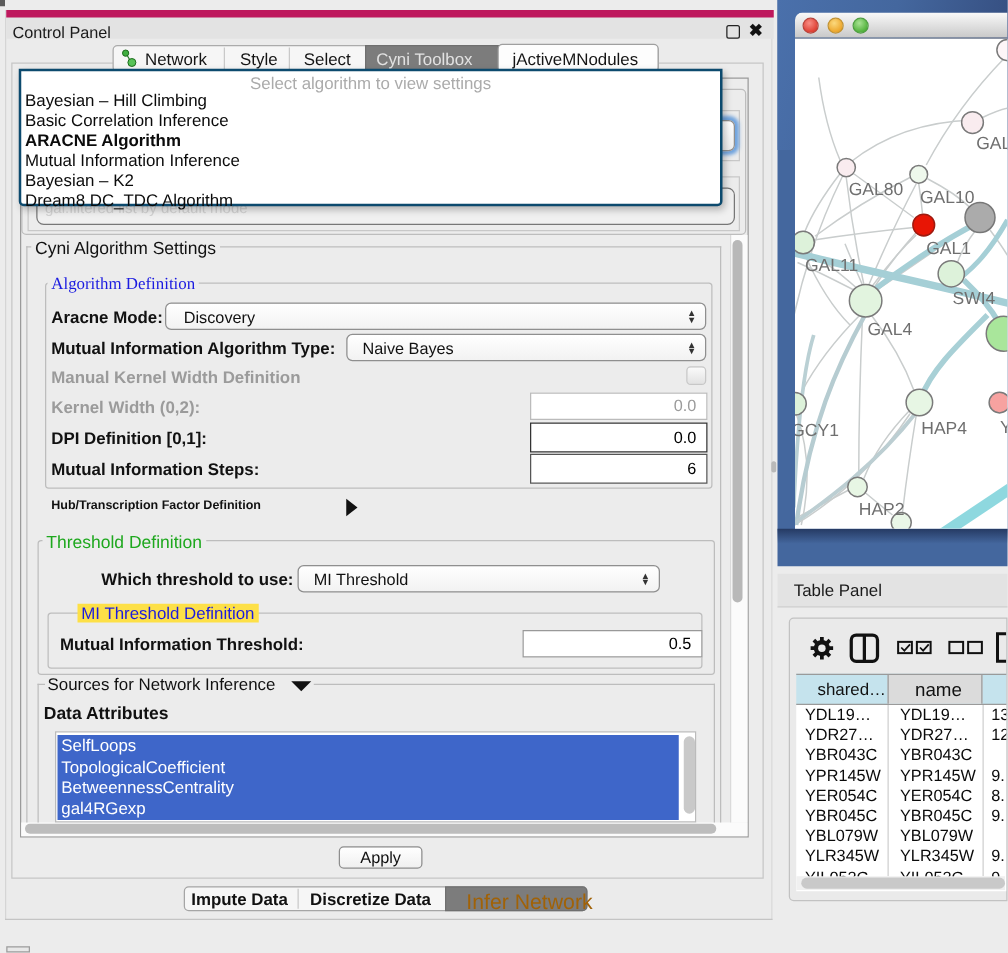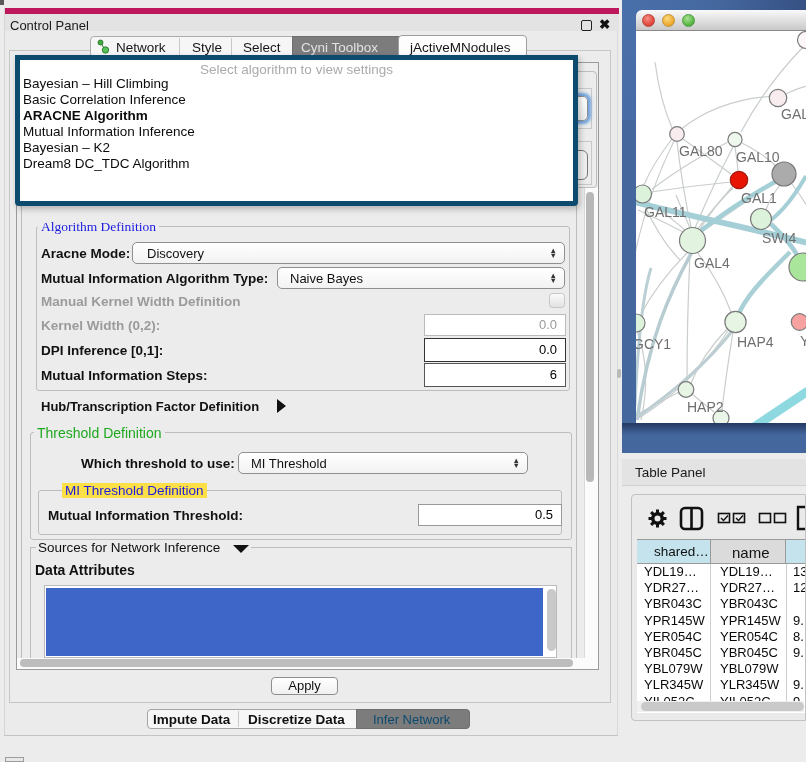--- a/index.html
+++ b/index.html
@@ -72,68 +72,69 @@
 </div>
 <div class="ab lbl" style="left:41px;top:271px;">Mutual Information Algorithm Type:</div>
 <div class="ab combo" style="left:277px;top:267px;width:288px;height:22px;">
   <div class="ab" style="left:12px;top:3px;font-size:13px;color:#111;">Naive Bayes</div>
   <div class="ar">▲<br>▼</div>
 </div>
 <div class="ab lbl" style="left:41px;top:294px;color:#9b9b9b;">Manual Kernel Width Definition</div>
 <div class="ab" style="left:549px;top:293px;width:16px;height:15px;background:linear-gradient(#fafafa,#e2e2e2);border:1px solid #c7c7c7;border-radius:3.5px;box-sizing:border-box;"></div>
 <div class="ab lbl" style="left:41px;top:318px;color:#9b9b9b;">Kernel Width (0,2):</div>
 <div class="ab fld" style="left:424px;top:314px;width:142px;height:22px;border-color:#bbb;color:#9b9b9b;line-height:20px;">0.0</div>
-<div class="ab lbl" style="left:41px;top:343px;">DPI Inference [0,1]:</div>
+<div class="ab lbl" style="left:41px;top:343px;">DPI Definition [0,1]:</div>
 <div class="ab fld" style="left:424px;top:338px;width:142px;height:24px;border:1.5px solid #333;line-height:21px;">0.0</div>
 <div class="ab lbl" style="left:41px;top:368px;">Mutual Information Steps:</div>
 <div class="ab fld" style="left:424px;top:363px;width:142px;height:24px;border:1.2px solid #555;line-height:21px;">6</div>
 
-<div class="ab lbl" style="left:41px;top:399px;font-size:13px;">Hub/Transcription Factor Definition</div>
+<div class="ab lbl" style="left:41px;top:399px;font-size:10px;">Hub/Transcription Factor Definition</div>
 <div class="ab" style="left:277px;top:399px;width:0;height:0;border-left:9px solid #111;border-top:7px solid transparent;border-bottom:7px solid transparent;"></div>
 
 <div class="ab gbox" style="left:30px;top:432px;width:542px;height:108px;"></div>
 <div class="ab" style="left:34px;top:425px;background:#ececec;padding:0 3px;font-size:14px;color:#1ea81e;">Threshold Definition</div>
 <div class="ab lbl" style="left:81px;top:456px;">Which threshold to use:</div>
 <div class="ab combo" style="left:238px;top:452px;width:290px;height:22px;">
   <div class="ab" style="left:12px;top:3px;font-size:13px;color:#111;">MI Threshold</div>
   <div class="ar">▲<br>▼</div>
 </div>
 <div class="ab gbox" style="left:38px;top:490px;width:524px;height:45px;"></div>
 <div class="ab" style="left:42px;top:483px;background:#fde047;padding:0 3px;font-size:13.5px;color:#1b1be0;margin-left:20px;">MI Threshold Definition</div>
 <div class="ab lbl" style="left:48px;top:508px;">Mutual Information Threshold:</div>
 <div class="ab fld" style="left:418px;top:504px;width:144px;height:22px;line-height:20px;">0.5</div>
 
 <div class="ab" style="left:30px;top:547px;width:542px;height:111px;border-top:1px solid #bdbdbd;border-left:1px solid #bdbdbd;border-right:1px solid #bdbdbd;box-sizing:border-box;"></div>
 <div class="ab" style="left:36px;top:540px;background:#ececec;padding:0 2px;font-size:13.5px;color:#111;">Sources for Network Inference<span style="display:inline-block;width:0;height:0;border-top:8px solid #111;border-left:8px solid transparent;border-right:8px solid transparent;vertical-align:-1px;margin-left:13px;"></span></div>
 <div class="ab lbl" style="left:35px;top:562px;font-size:14px;">Data Attributes</div>
 <div class="ab" style="left:44px;top:585px;width:513px;height:73px;background:#fff;border:1px solid #bbb;box-sizing:border-box;overflow:hidden;">
   <div class="ab" style="left:1px;top:2px;width:497px;height:68px;background:#3e66c9;"></div>
+  <div class="ab" style="left:4px;top:3px;font-size:13.5px;color:#fff;line-height:16.6px;">SelfLoops<br>TopologicalCoefficient<br>BetweennessCentrality<br>gal4RGexp</div>
   <div class="ab" style="left:502px;top:3px;width:9px;height:62px;background:#c9c9c9;border-radius:4.5px;"></div>
 </div>
 
-<div class="ab" style="left:15px;top:55px;width:563px;height:151px;background:#fff;border:5px solid #0c4a6e;border-radius:0 0 4px 4px;box-shadow:2px 3px 6px rgba(0,0,0,0.25);box-sizing:border-box;">
+<div class="ab" style="left:15px;top:55px;width:563px;height:110px;background:#fff;border:2px solid #0c4a6e;border-radius:0 0 4px 4px;box-shadow:2px 3px 6px rgba(0,0,0,0.25);box-sizing:border-box;">
   <div style="text-align:center;font-size:13.5px;color:#ababab;padding-top:2px;height:14px;">Select algorithm to view settings</div>
   <div style="font-size:13.5px;color:#0b0b0b;line-height:16.1px;padding-left:3px;">
     Bayesian – Hill Climbing<br>
     Basic Correlation Inference<br>
     <b>ARACNE Algorithm</b><br>
     Mutual Information Inference<br>
     Bayesian – K2<br>
     Dream8 DC_TDC Algorithm
   </div>
 </div>
 
 <div class="ab" style="left:271px;top:677px;width:67px;height:18px;background:linear-gradient(#ffffff,#f0f0f0);border:1px solid #8e8e8e;border-radius:4px;box-sizing:border-box;text-align:center;font-size:13px;color:#111;line-height:16px;">Apply</div>
 
 <div class="ab" style="left:147px;top:709px;width:323px;height:20px;background:#f6f6f6;border:1px solid #a5a5a5;border-radius:4px;box-sizing:border-box;"></div>
 <div class="ab" style="left:238px;top:711px;width:1px;height:16px;background:#c9c9c9;"></div>
 <div class="ab" style="left:356px;top:709px;width:114px;height:20px;background:#7c7c7c;border:1px solid #6f6f6f;border-radius:0 4px 4px 0;box-sizing:border-box;"></div>
 <div class="ab" style="left:153px;top:712px;font-size:13.5px;font-weight:bold;color:#111;">Impute Data</div>
 <div class="ab" style="left:248px;top:712px;font-size:13.5px;font-weight:bold;color:#111;">Discretize Data</div>
-<div class="ab" style="left:373px;top:712px;font-size:13px;color:#0c4a6e;">Infer Network</div>
+<div class="ab" style="left:373px;top:712px;font-size:17px;color:#a16207;">Infer Network</div>
 
 <div class="ab" style="left:4px;top:735px;width:614px;height:1px;background:#c4c4c4;"></div>
 
 <div class="ab" style="left:5px;top:757px;width:19px;height:5px;background:#e8e8e8;border:1px solid #9c9c9c;box-sizing:border-box;"></div>
 
 <div class="ab" style="left:622px;top:0;width:184px;height:453px;background:#44679e;">
   <div class="ab" style="left:0;top:0;width:184px;height:120px;background:linear-gradient(105deg,#4a70ab 0%,#44679e 45%,#32497a 100%);"></div>
   <div class="ab" style="left:0;top:423px;width:184px;height:12px;background:linear-gradient(#253a63,rgba(68,103,158,0));"></div>
 </div>
 

